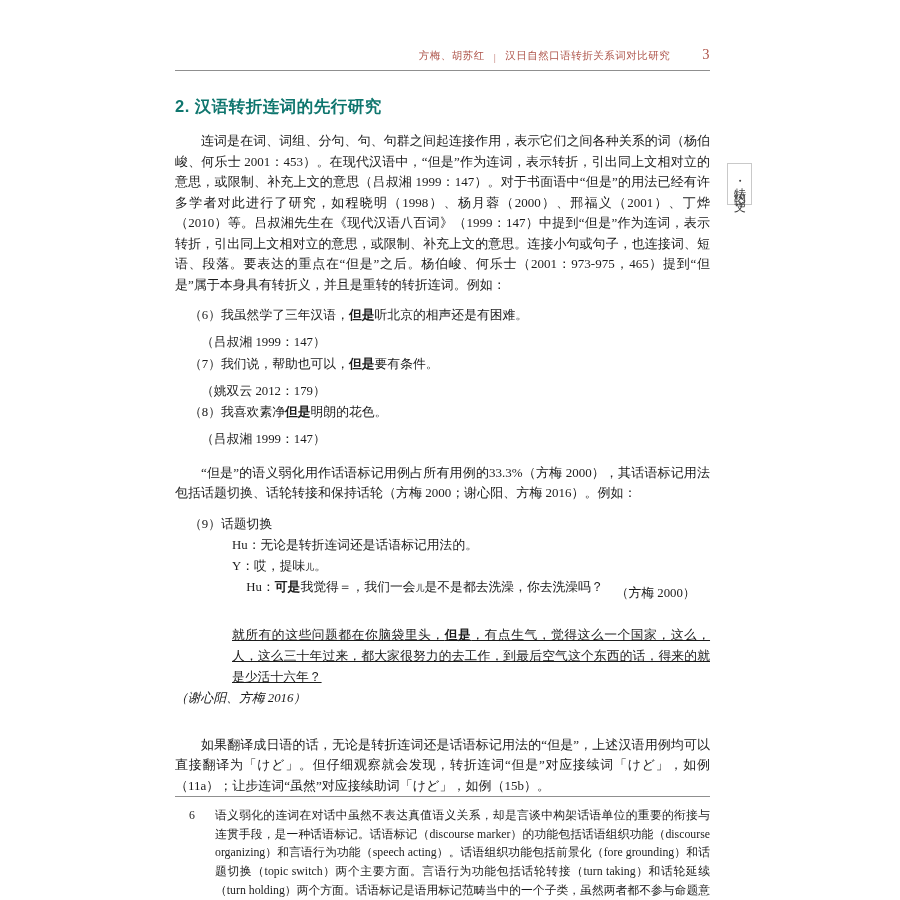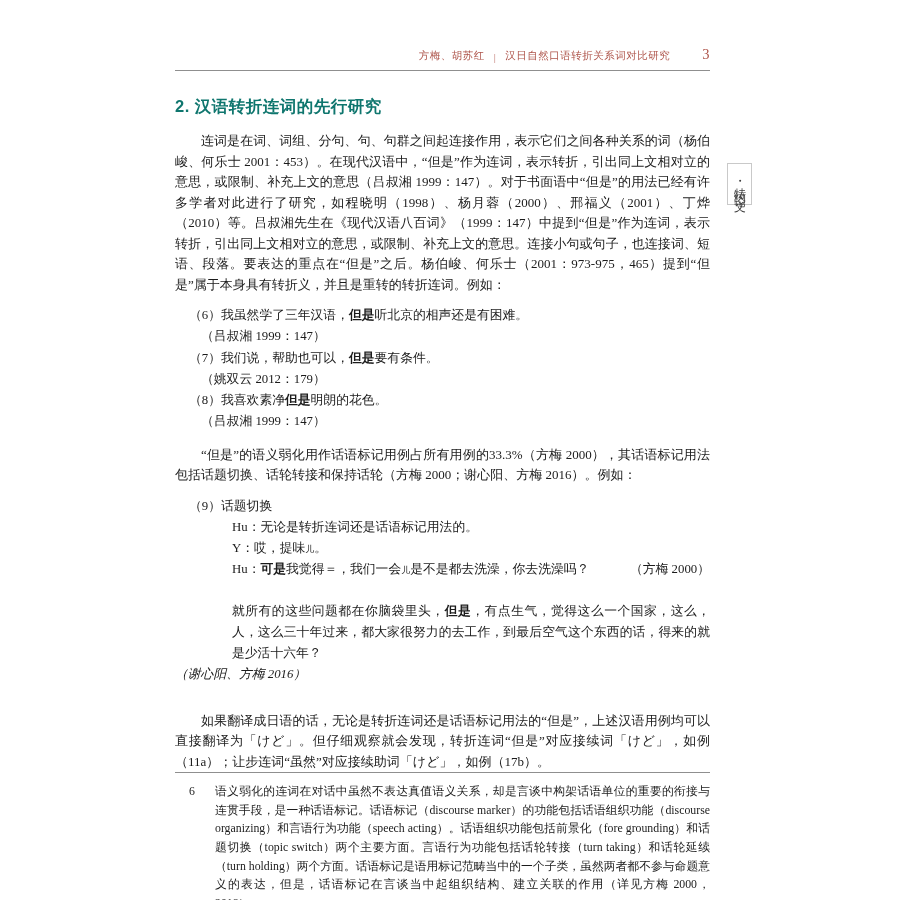--- a/index.html
+++ b/index.html
@@ -40,25 +40,25 @@
     margin: 0; font-size: 13px; line-height: 1.58;
     text-align: justify; text-indent: 2em;
   }
   .para.gap-top { margin-top: 15px; }
   .para.tiny-gap-top { margin-top: 2px; }
 
   
   .example-block { margin: 10px 0; font-size: 12.8px; }
   .ex-line { display: flex; justify-content: space-between; padding-left: 14px; line-height: 1.66; flex-direction: column; }
   .ex-text { text-align: left; }
-  .ex-cite { white-space: nowrap; margin-left: 12px; }
+  .ex-cite { white-space: nowrap; margin-left: 12px; margin-top: 6px; }
   .ex-label { padding-left: 14px; line-height: 1.66; }
   .dialog-line { padding-left: 57px; line-height: 1.66; }
-  .dialog-line.with-cite { display: flex; justify-content: space-between; }
-  .ex-body { padding-left: 57px; line-height: 1.66; text-align: justify; }
+  .dialog-line.with-cite { display: flex; justify-content: center; }
+  .ex-body { padding-left: 57px; line-height: 1.66; text-align: justify; text-decoration: underline; }
   .ex-cite-line { text-align: left; line-height: 1.66; font-style: italic; }
 
   .b { font-weight: bold; }
   .sm { font-size: 0.7em; vertical-align: -0.05em; }
   sup { font-size: 0.65em; line-height: 0; }
 
   
   .footnote-area { margin-top: auto; }
   .footnote-rule { border-top: 1px solid var(--rule); }
   .footnote {
@@ -129,21 +129,21 @@
         <span class="ex-text"><span>Hu：</span><span class="b">可是</span><span>我觉得＝，我们一会</span><span class="sm">儿</span><span>是不是都去洗澡，你去洗澡吗？</span></span>
         <span class="ex-cite">（方梅 2000）</span>
       </div>
     </div>
 
     <div class="example-block">
       <div class="ex-body"><span>就所有的这些问题都在你脑袋里头，</span><span class="b">但是</span><span>，有点生气，觉得这么一个国家，这么，人，这么三十年过来，都大家很努力的去工作，到最后空气这个东西的话，得来的就是少活十六年？</span></div>
       <div class="ex-cite-line">（谢心阳、方梅 2016）</div>
     </div>
 
-    <p class="para gap-top">如果翻译成日语的话，无论是转折连词还是话语标记用法的“但是”，上述汉语用例均可以直接翻译为「けど」。但仔细观察就会发现，转折连词“但是”对应接续词「けど」，如例（11a）；让步连词“虽然”对应接续助词「けど」，如例（17b）。</p>
+    <p class="para gap-top">如果翻译成日语的话，无论是转折连词还是话语标记用法的“但是”，上述汉语用例均可以直接翻译为「けど」。但仔细观察就会发现，转折连词“但是”对应接续词「けど」，如例（11a）；让步连词“虽然”对应接续助词「けど」，如例（15b）。</p>
 
     <div class="footnote-area">
       <div class="footnote-rule"></div>
       <div class="footnote">
         <span class="fn-num">6</span>
         <span class="fn-text">语义弱化的连词在对话中虽然不表达真值语义关系，却是言谈中构架话语单位的重要的衔接与连贯手段，是一种话语标记。话语标记（discourse marker）的功能包括话语组织功能（discourse organizing）和言语行为功能（speech acting）。话语组织功能包括前景化（fore grounding）和话题切换（topic switch）两个主要方面。言语行为功能包括话轮转接（turn taking）和话轮延续（turn holding）两个方面。话语标记是语用标记范畴当中的一个子类，虽然两者都不参与命题意义的表达，但是，话语标记在言谈当中起组织结构、建立关联的作用（详见方梅 2000，2018）。</span>
       </div>
     </div>
 
   </div>

